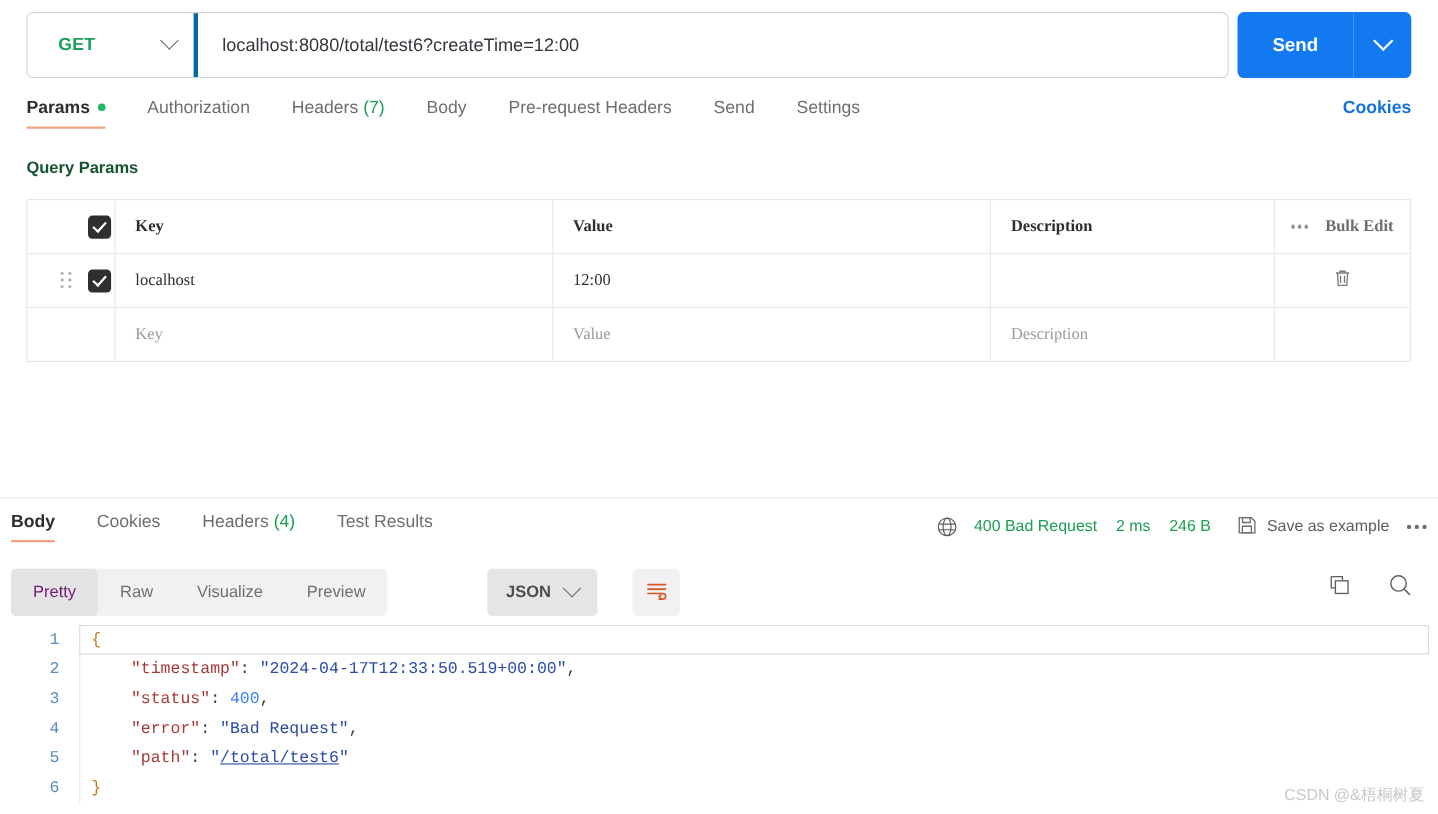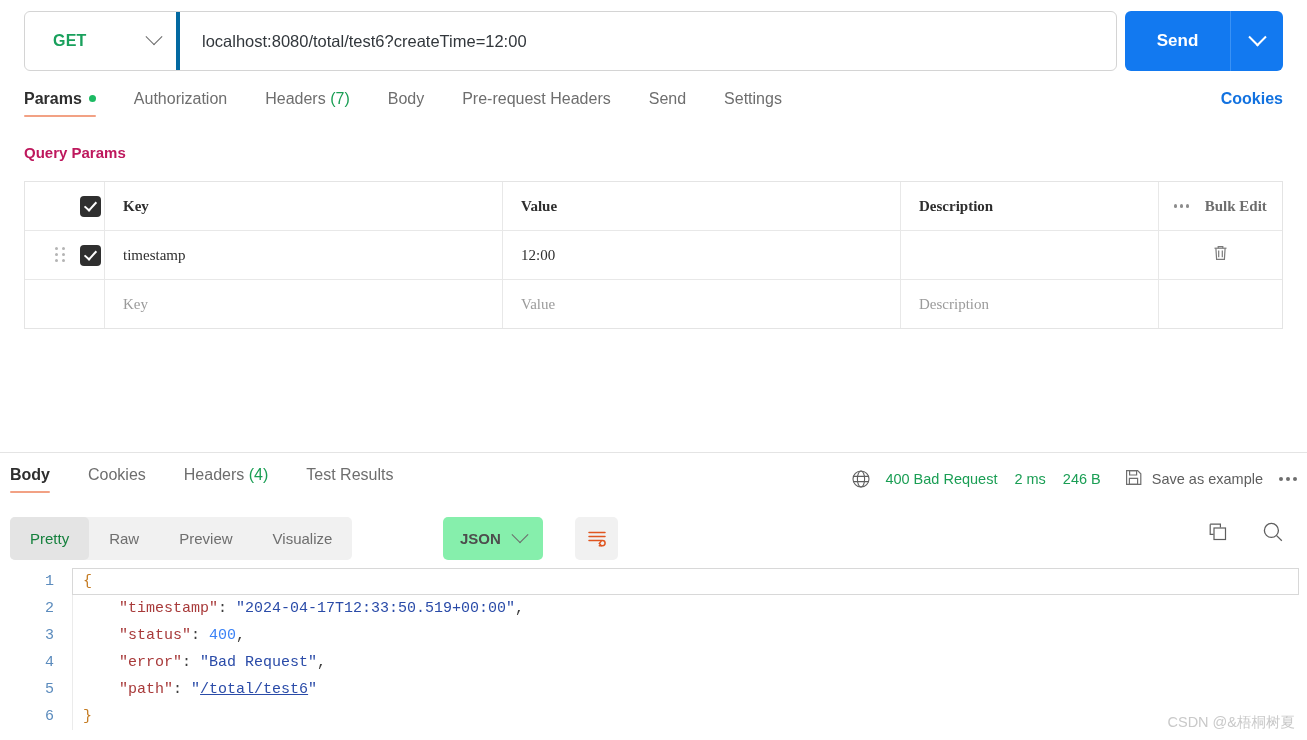--- a/index.html
+++ b/index.html
@@ -150,21 +150,21 @@
     cursor: pointer;
     padding-bottom: 9px;
   }
 
   
   .qp-title {
     position: absolute;
     left: 24px; top: 144px;
     font-size: 15px;
     font-weight: bold;
-    color: #be185d;
+    color: #14532d;
   }
   .params-table {
     position: absolute;
     left: 24px; top: 181px;
     width: 1259px;
     border: 1px solid #e4e4e4;
     box-sizing: border-box;
     background: #fff;
     font-family: Liberation Serif, serif;
   }
@@ -297,28 +297,28 @@
   .vtab {
     display: flex; align-items: center;
     padding: 0 20px;
     font-size: 15px;
     color: #6e6e6e;
     cursor: pointer;
     border-radius: 5px;
   }
   .vtab.active {
     background: #e4e4e4;
-    color: #15803d;
+    color: #701a75;
     padding-left: 20px;
   }
   .fmt-group {
     position: absolute;
     left: 443px; top: 517px;
     height: 43px;
-    background: #86efac;
+    background: #e5e5e5;
     border-radius: 5px;
     display: flex;
     align-items: center;
     padding: 0 17px;
     gap: 13px;
     cursor: pointer;
     text-align: right;
   }
   .fmt-label { font-size: 15px; font-weight: bold; color: #4d4d4d; }
   .wrap-btn {
@@ -468,21 +468,21 @@
       <span class="drag-handle">
           <i></i>
           <i></i>
           <i></i>
           <i></i>
           <i></i>
           <i></i>
         </span>
       <span class="cbox"></span>
     </div>
-    <div class="pc pc-key">timestamp</div>
+    <div class="pc pc-key">localhost</div>
     <div class="pc pc-val">12:00</div>
     <div class="pc pc-desc"></div>
     <div class="pc pc-act">
       <span class="trash">
         <svg width="17" height="18" viewBox="0 0 17 18" fill="none" stroke="currentColor" stroke-width="1.2">
           <path d="M2.5 4.2h12"></path>
           <path d="M6.2 4.2V2.6h4.6v1.6"></path>
           <path d="M3.9 4.2l.7 11.2h7.8l.7-11.2"></path>
           <path d="M6.7 6.6v6.6M10.3 6.6v6.6"></path>
         </svg>
@@ -542,22 +542,22 @@
   <span class="meta-dots">
       <i></i>
       <i></i>
       <i></i>
     </span>
 </div>
 
 <div class="view-group">
   <div class="vtab active">Pretty</div>
   <div class="vtab">Raw</div>
+  <div class="vtab">Visualize</div>
   <div class="vtab">Preview</div>
-  <div class="vtab">Visualize</div>
 </div>
 
 <div class="fmt-group">
   <span class="fmt-label">JSON</span>
   <span class="chev"></span>
 </div>
 
 <div class="wrap-btn">
   <span>
     <svg width="22" height="20" viewBox="0 0 22 20" fill="none" stroke="#e0551f" stroke-width="1.5" stroke-linecap="round">

